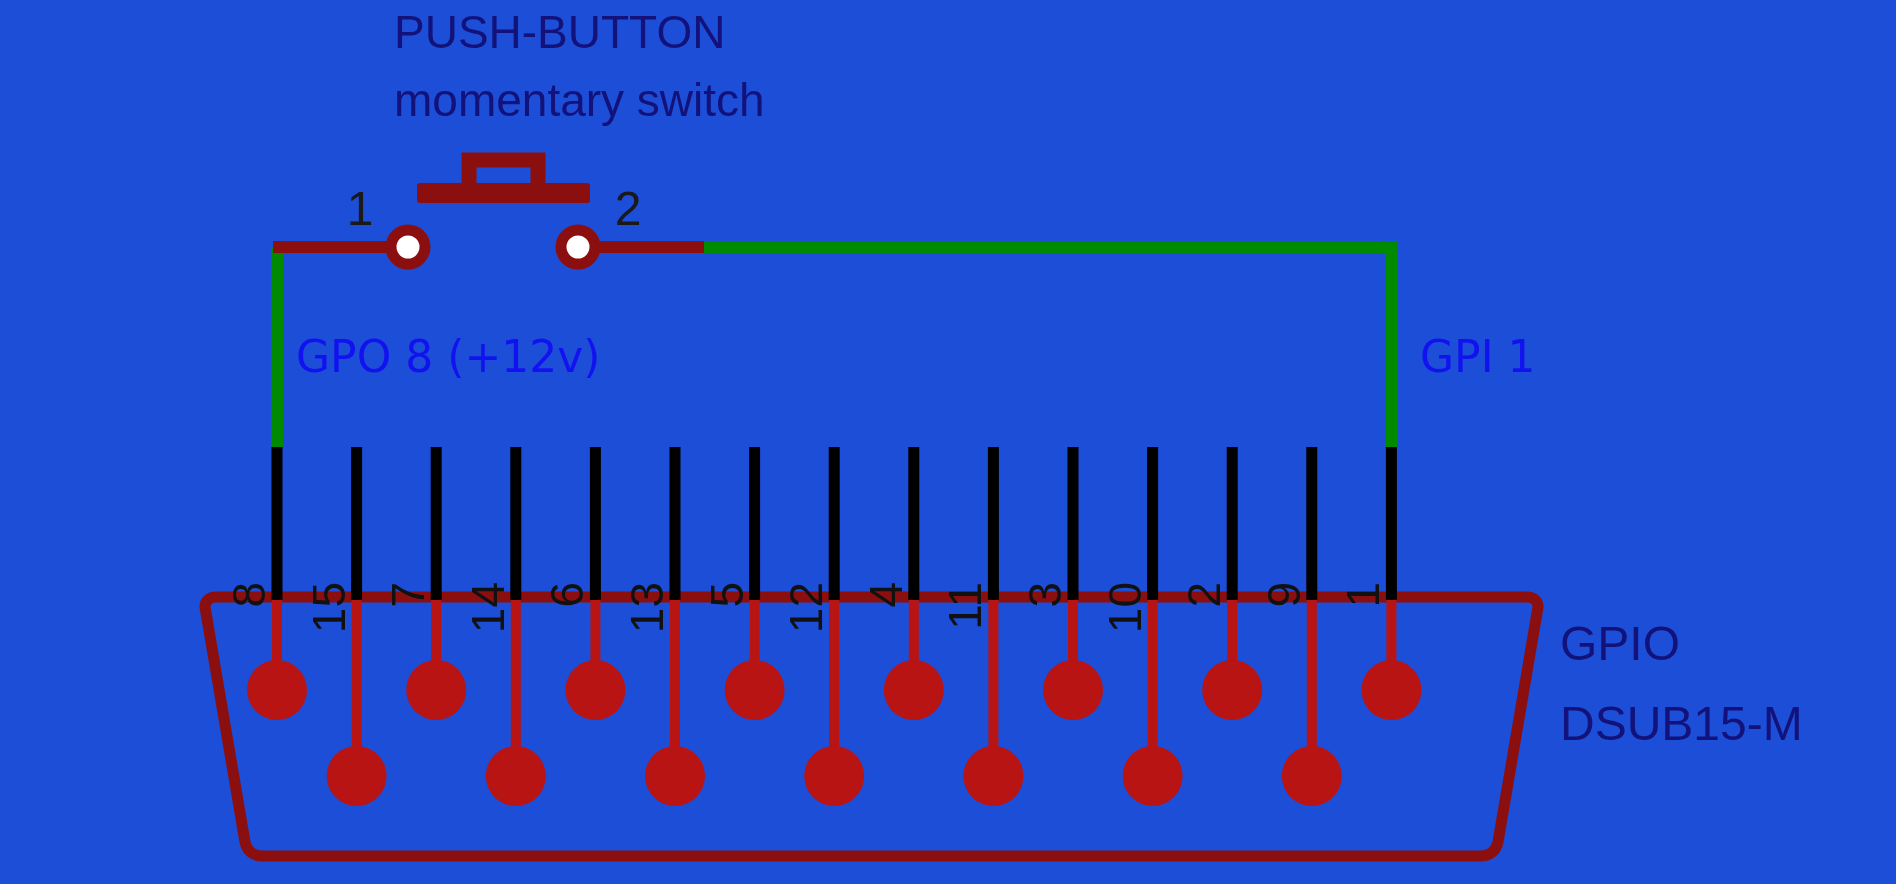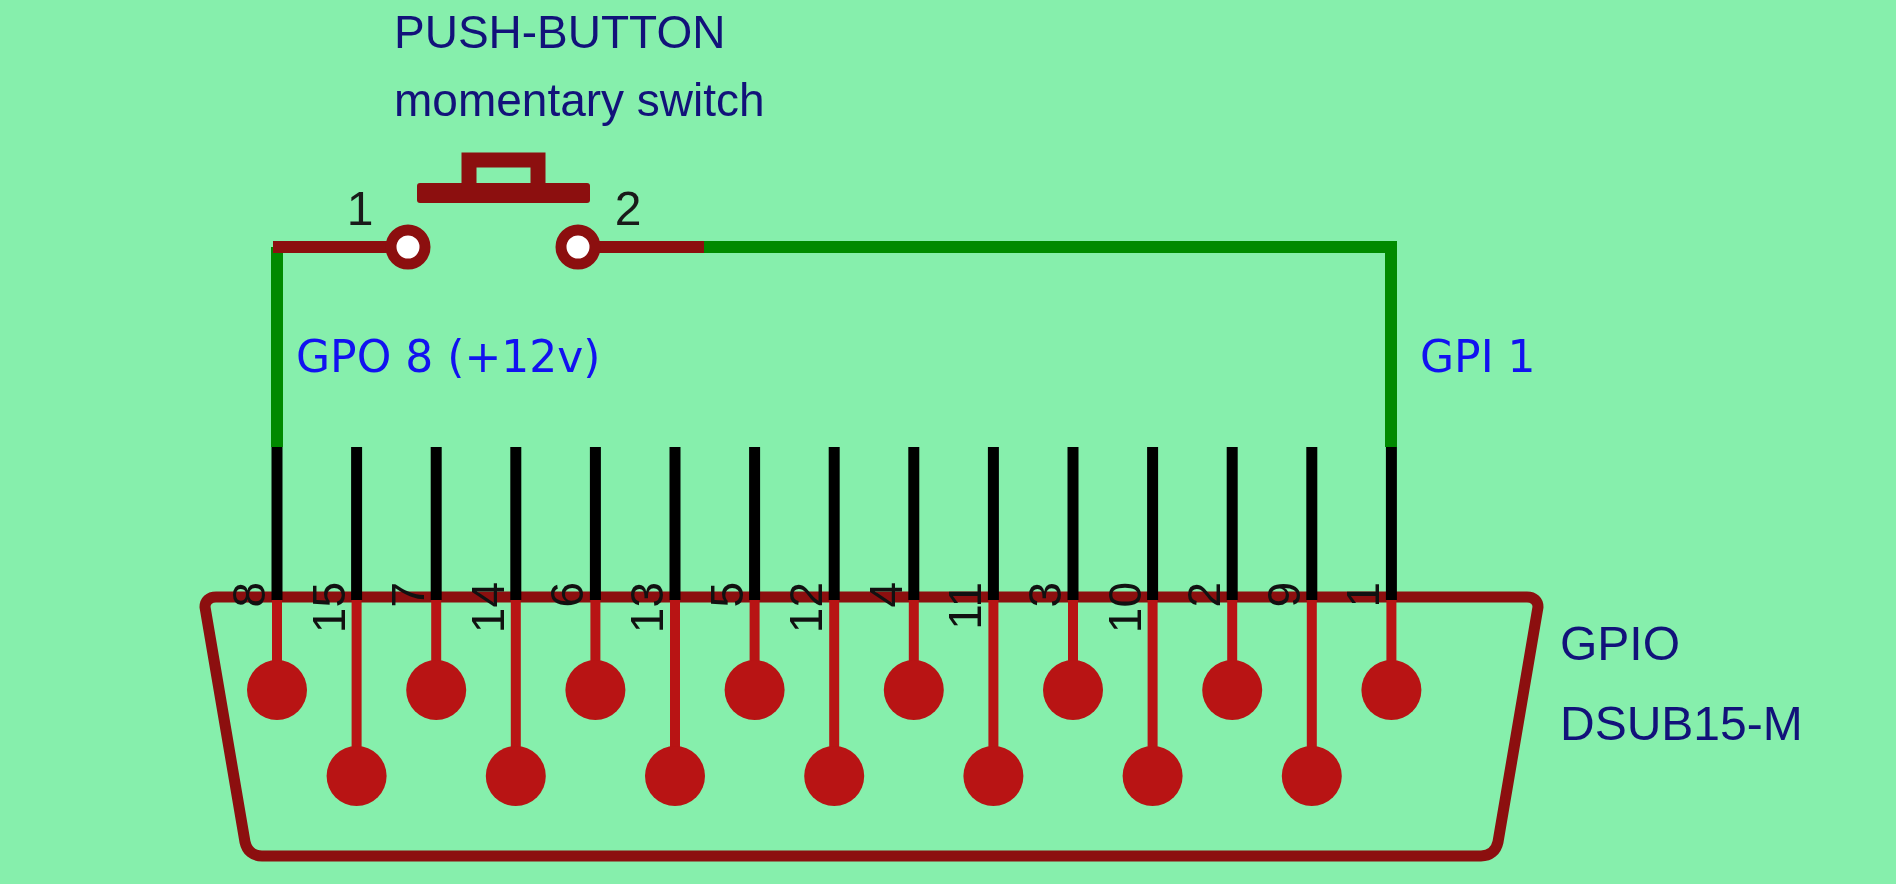--- a/index.html
+++ b/index.html
@@ -10,21 +10,21 @@
   body {
     width: 1896px;
     height: 884px;
     font-family: "Liberation Sans", sans-serif;
     overflow: hidden;
   }
   #diagram-root {
     position: relative;
     width: 1896px;
     height: 884px;
-    background: #86efac;
+    background: #1d4ed8;
   }
   svg#schematic {
     display: block;
     width: 1896px;
     height: 884px;
   }
   .txt-title {
     font-family: "Liberation Sans", sans-serif;
     font-size: 46px;
     fill: #12127a;

